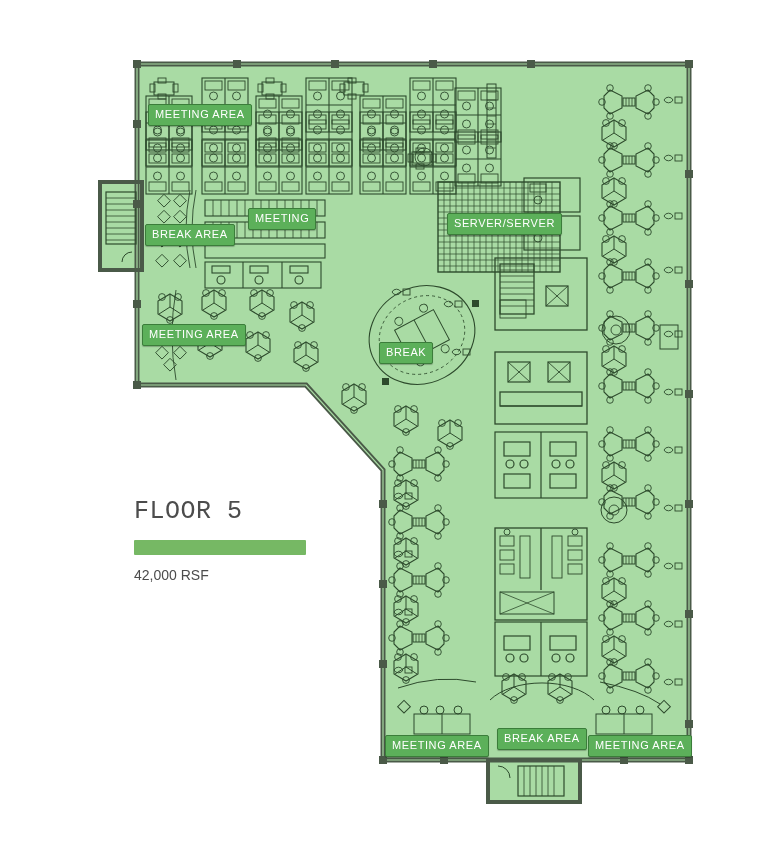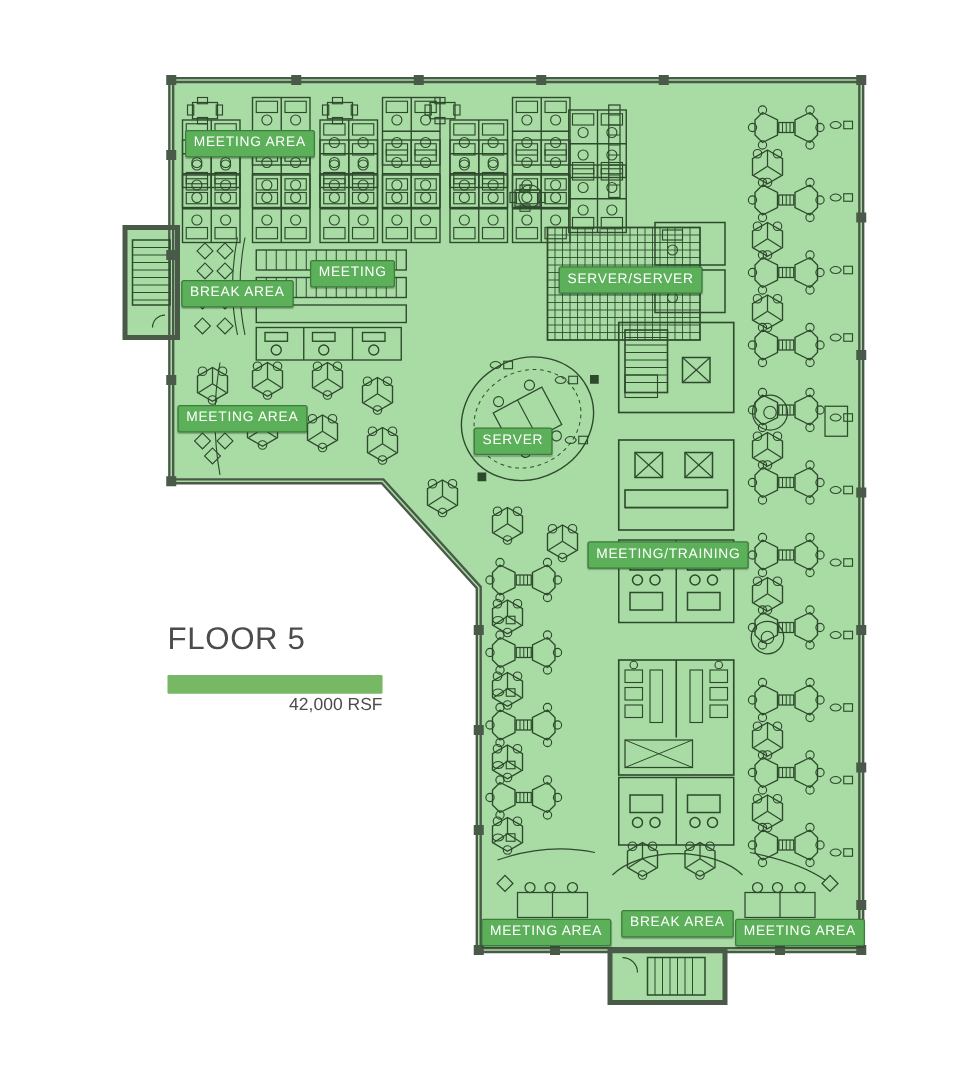--- a/index.html
+++ b/index.html
@@ -2,23 +2,23 @@
 <html><head>
 <meta charset="utf-8">
 <style>
   html,body{margin:0;padding:0;background:#ffffff;}
   body{width:780px;height:857px;overflow:hidden;
        font-family:"Liberation Sans", sans-serif;}
   #stage{position:relative;width:780px;height:638px;background:#fff;}
   svg{display:block;position:absolute;top:0;left:0;}
   .legend{position:absolute;left:134px;top:497px;width:180px;}
   .legend-title{font-size:25px;letter-spacing:.5px;color:#4c4c4c;
-      font-family:Liberation Sans, sans-serif;font-weight:400;}
+      font-family:Liberation Mono, monospace;font-weight:400;}
   .legend-bar{margin-top:14px;height:15px;width:172px;background:#76b864;border-radius:1px;}
-  .legend-area{text-align:right;width:172px;font-size:14px;color:#4c4c4c;}
+  .legend-area{margin-top:12px;width:172px;font-size:14px;color:#4c4c4c;}
   .lbl{position:absolute;background:#5cb05a;border:1px solid #3b7d3a;
        color:#ffffff;font-size:11px;letter-spacing:.6px;line-height:1;
        padding:4px 6px 5px 6px;white-space:nowrap;border-radius:2px;
        box-shadow:0 1px 1px rgba(0,0,0,.25);font-family:"Liberation Sans", sans-serif;}
 </style>
 </head>
 <body>
 
 <div id="stage">
 
@@ -512,22 +512,21 @@
       <rect x="440" y="756" width="8" height="8"></rect>
         <rect x="620" y="756" width="8" height="8"></rect>
     </g>
   </svg>
 
   <div class="lbl" style="left:148px;top:104px">MEETING AREA</div>
   <div class="lbl" style="left:145px;top:224px">BREAK AREA</div>
   <div class="lbl" style="left:248px;top:208px">MEETING</div>
   <div class="lbl" style="left:447px;top:213px">SERVER/SERVER</div>
   <div class="lbl" style="left:142px;top:324px">MEETING AREA</div>
-  <div class="lbl" style="left:379px;top:342px">SERVER</div>
-  <div class="lbl" style="left:470px;top:433px">MEETING/TRAINING</div>
+  <div class="lbl" style="left:379px;top:342px">BREAK</div>
   <div class="lbl" style="left:385px;top:735px">MEETING AREA</div>
   <div class="lbl" style="left:497px;top:728px">BREAK AREA</div>
   <div class="lbl" style="left:588px;top:735px">MEETING AREA</div>
 
   <div class="legend">
     <div class="legend-title">FLOOR 5</div>
     <div class="legend-bar" style="background: rgb(118, 184, 100);"></div>
     <div class="legend-area">42,000 RSF</div>
   </div>
 

